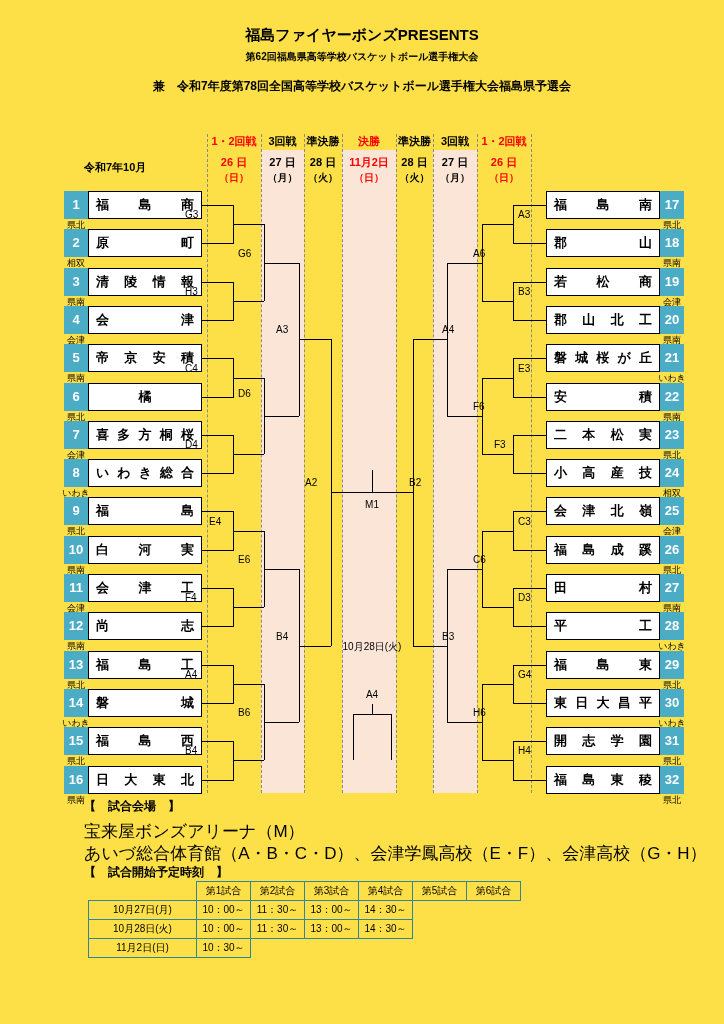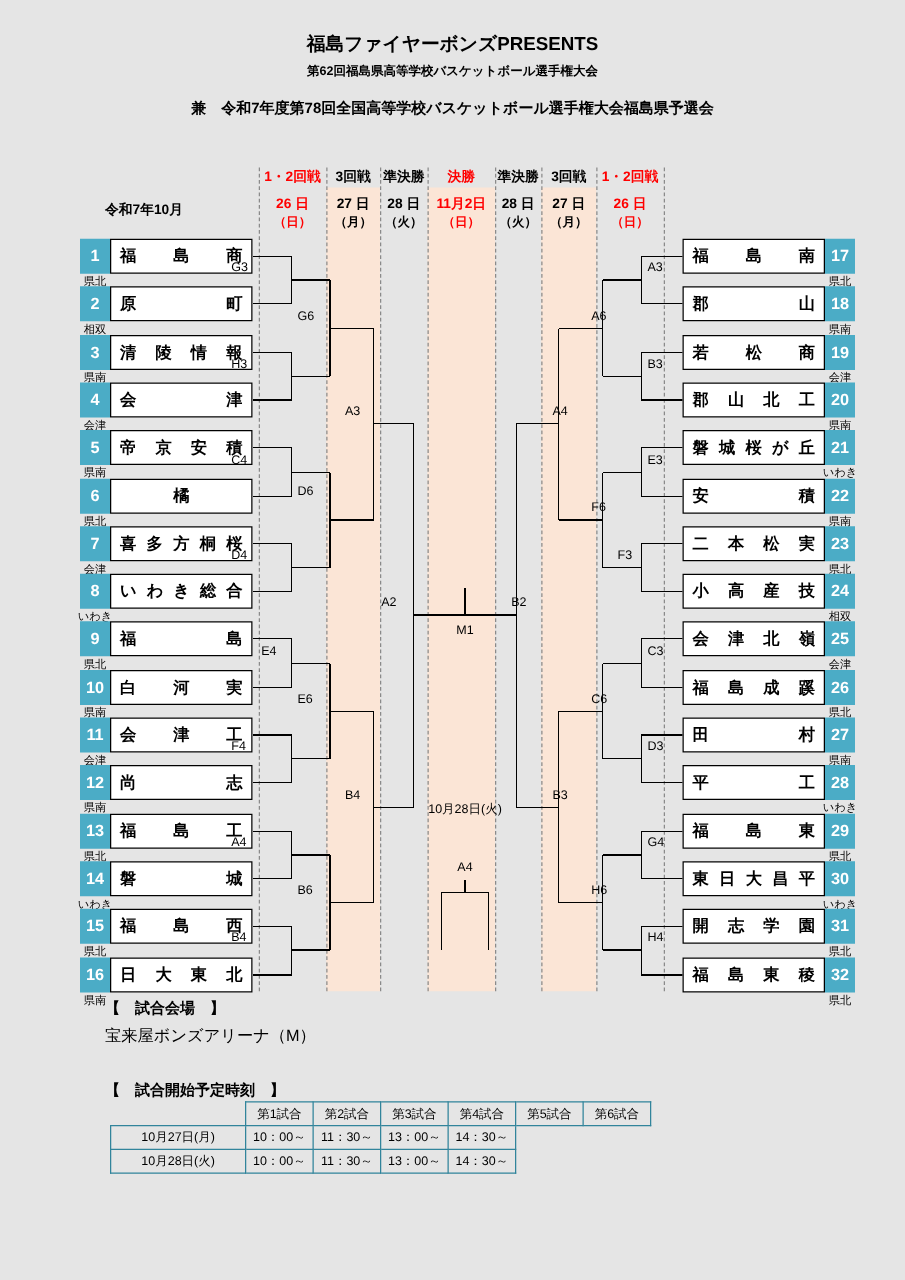--- a/index.html
+++ b/index.html
@@ -1,18 +1,18 @@
 <!DOCTYPE html>
 <html style="--seed-box: #4BACC6; --highlight-band: #FBE5D6; --accent-red: #FF0000; --table-border: #31849B;"><head>
 <meta charset="utf-8">
 <style>
   * { box-sizing: border-box; margin: 0; padding: 0; }
   html,body { background:#fff; }
   .page {
-    position: relative; width: 724px; height: 1024px; background: #e5e5e5;
+    position: relative; width: 724px; height: 1024px; background: #fde047;
     font-family: "Liberation Sans", "DejaVu Sans", sans-serif; color: #000; overflow: hidden;
   }
   .abs { position: absolute; }
   .ctr { width: 100%; text-align: center; }
   .t1 { top: 26px; font-size: 15px; font-weight: bold; }
   .t2 { top: 50px; font-size: 10px; font-weight: bold; }
   .t3 { top: 78px; font-size: 12px; font-weight: bold; }
   .t4 { top: 108px; font-size: 14px; font-weight: bold; letter-spacing: 1px; }
 
   .band { position: absolute; top: 150px; height: 643px; background: var(--highlight-band, #FBE5D6); }
@@ -43,21 +43,21 @@
   .tl .num { left: 8px; } .tl .nbox { left: 32px; } .tl .region { left: 0; }
   .tr { left: 540px; }
   .tr .nbox { left: 6px; } .tr .num { left: 120px; } .tr .region { left: 112px; }
 
   .glabel { position: absolute; font-size: 10px; }
   .m1 { position: absolute; left: 356px; top: 499px; width: 32px; text-align: center; font-size: 10px; }
   .tp-date { position: absolute; left: 327px; top: 640px; width: 90px; text-align: center; font-size: 10px; }
   .tp-label { position: absolute; left: 356px; top: 689px; width: 32px; text-align: center; font-size: 10px; }
 
   .sec-head { position: absolute; left: 84px; font-size: 12px; font-weight: bold; }
-  .venue-line { position: absolute; left: 84px; font-size: 13px; text-align: right; }
+  .venue-line { position: absolute; left: 84px; font-size: 17px; text-align: right; }
 
   #schedule-wrap { position: absolute; left: 88px; top: 881px; }
   #schedule-table { border-collapse: collapse; font-size: 10px; table-layout: fixed; width: 432px; }
   #schedule-table td { height: 19px; text-align: center; overflow: hidden; white-space: nowrap; }
   #schedule-table td.b { border: 1px solid var(--table-border, #31849B); }
   #schedule-table td.nb { border: none; }
 
   svg.lines { position: absolute; left: 0; top: 0; pointer-events: none; }
 </style>
 </head>
@@ -487,20 +487,21 @@
       <div class="glabel" style="left: 305px; top: 477px;">A2</div>
       <div class="glabel" style="left: 409px; top: 477px;">B2</div>
     </div>
 
   <div class="m1">M1</div>
   <div class="tp-date">10月28日(火)</div>
   <div class="tp-label">A4</div>
 
   <div class="sec-head" style="top:798px">【　試合会場　】</div>
   <div class="venue-line" style="top:820px">宝来屋ボンズアリーナ（M）</div>
+  <div class="venue-line" style="top:842px">あいづ総合体育館（A・B・C・D）、会津学鳳高校（E・F）、会津高校（G・H）</div>
   <div class="sec-head" style="top:864px">【　試合開始予定時刻　】</div>
 
   <div id="schedule-wrap">
     <table id="schedule-table">
       <colgroup>
         <col style="width:108px">
           <col style="width:54px">
           <col style="width:54px">
         <col style="width:54px">
           <col style="width:54px">
@@ -528,17 +529,26 @@
           </tr>
           <tr>
             <td class="b">10月28日(火)</td>
             <td class="b">10：00～</td>
             <td class="b">11：30～</td>
             <td class="b">13：00～</td>
             <td class="b">14：30～</td>
             <td class="nb"></td>
             <td class="nb"></td>
           </tr>
+          <tr>
+            <td class="b">11月2日(日)</td>
+            <td class="b">10：30～</td>
+            <td class="nb"></td>
+            <td class="nb"></td>
+            <td class="nb"></td>
+            <td class="nb"></td>
+            <td class="nb"></td>
+          </tr>
         </tbody>
     </table>
   </div>
 
 </div>
 
 </body></html>

